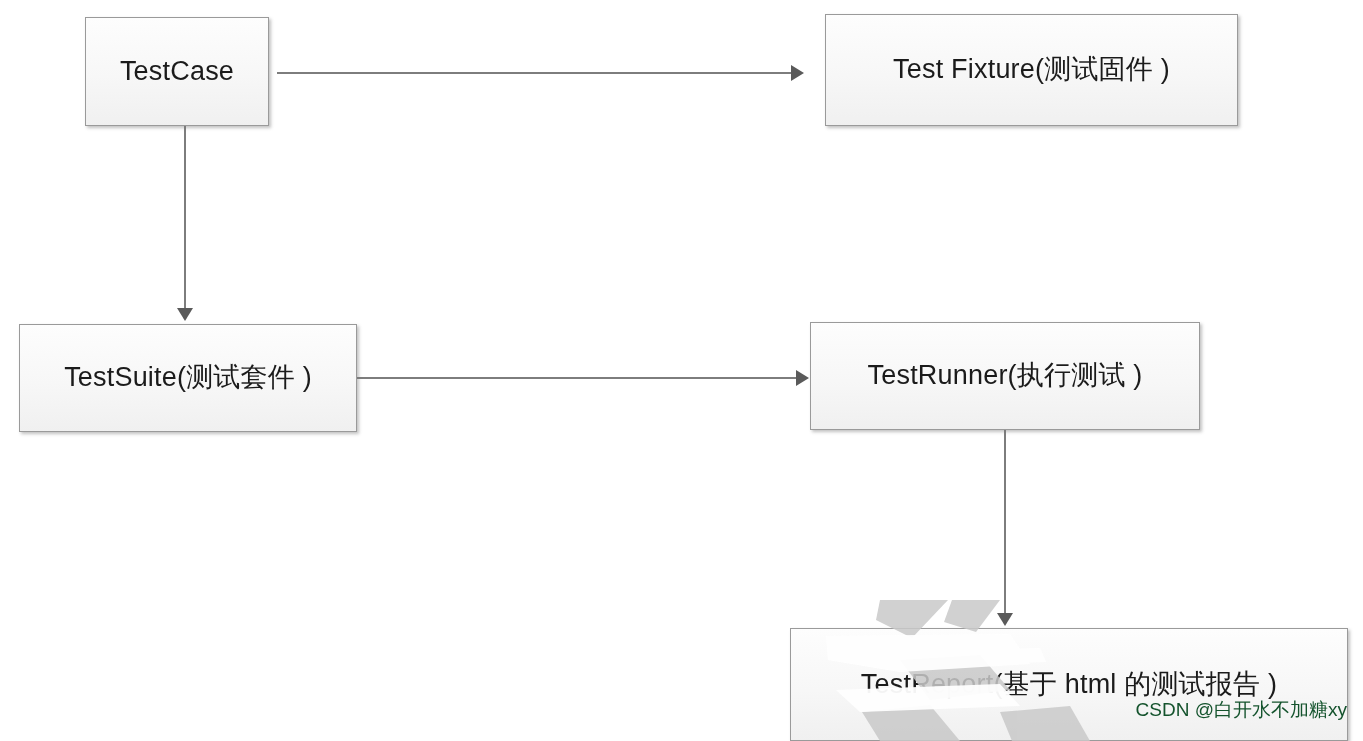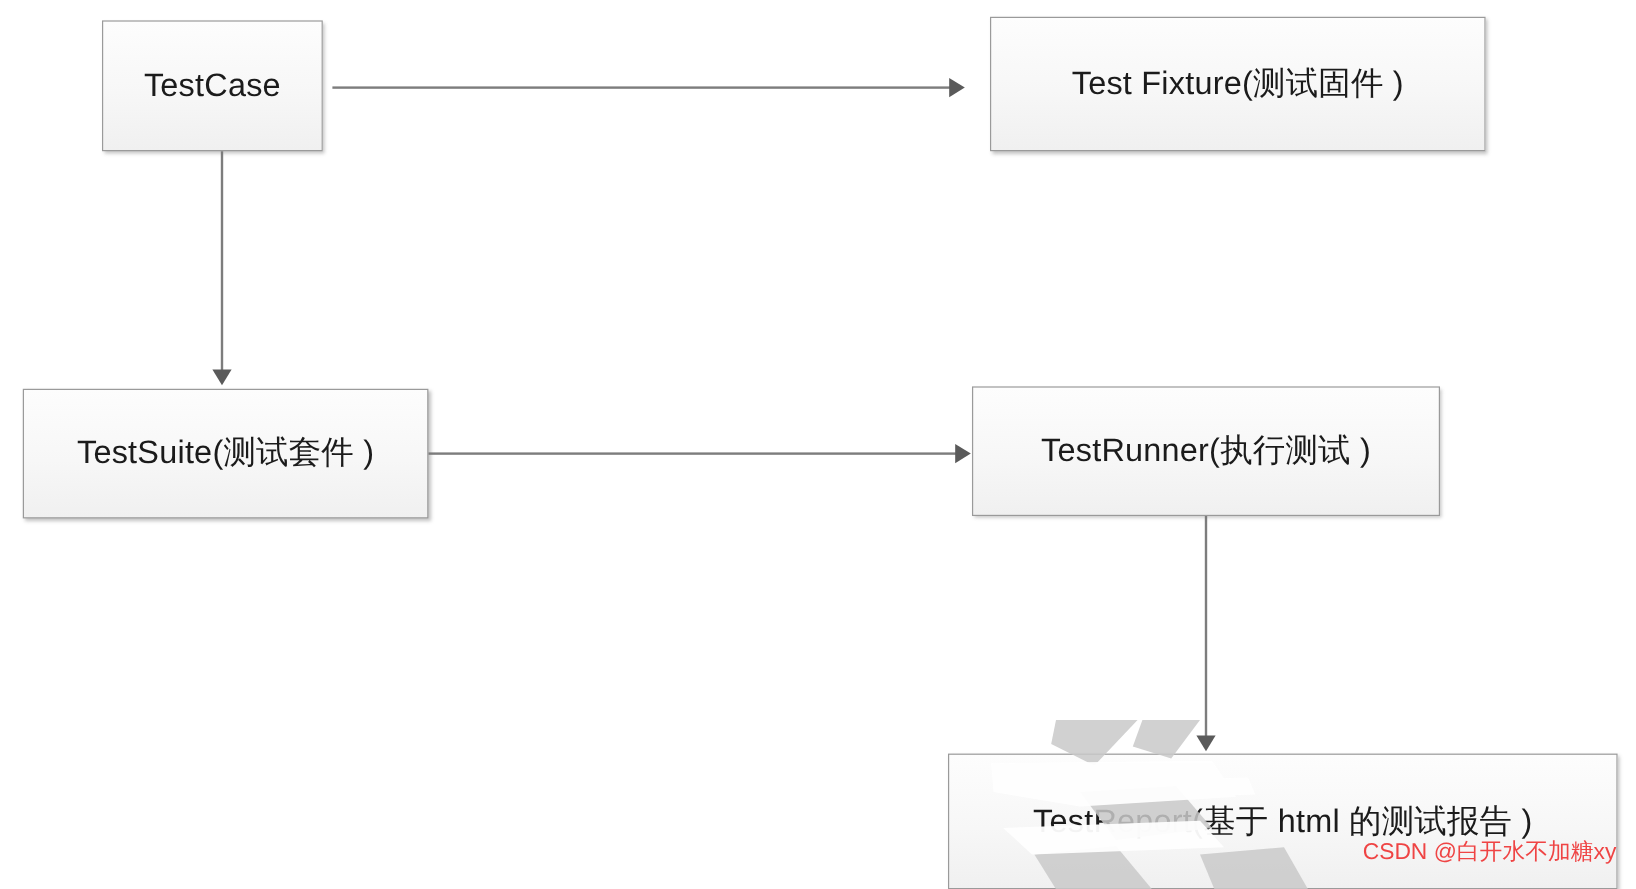--- a/index.html
+++ b/index.html
@@ -70,21 +70,21 @@
     width: 1363px;
     height: 741px;
     pointer-events: none;
     z-index: 4;
   }
   .watermark-text {
     position: absolute;
     right: 16px;
     bottom: 18px;
     font-size: 19px;
-    color: #ef4444;
+    color: #14532d;
     white-space: nowrap;
     z-index: 6;
     font-family: "Liberation Sans", "DejaVu Sans", sans-serif;
   }
 </style>
 </head>
 <body>
 
 <div id="canvas">
 

